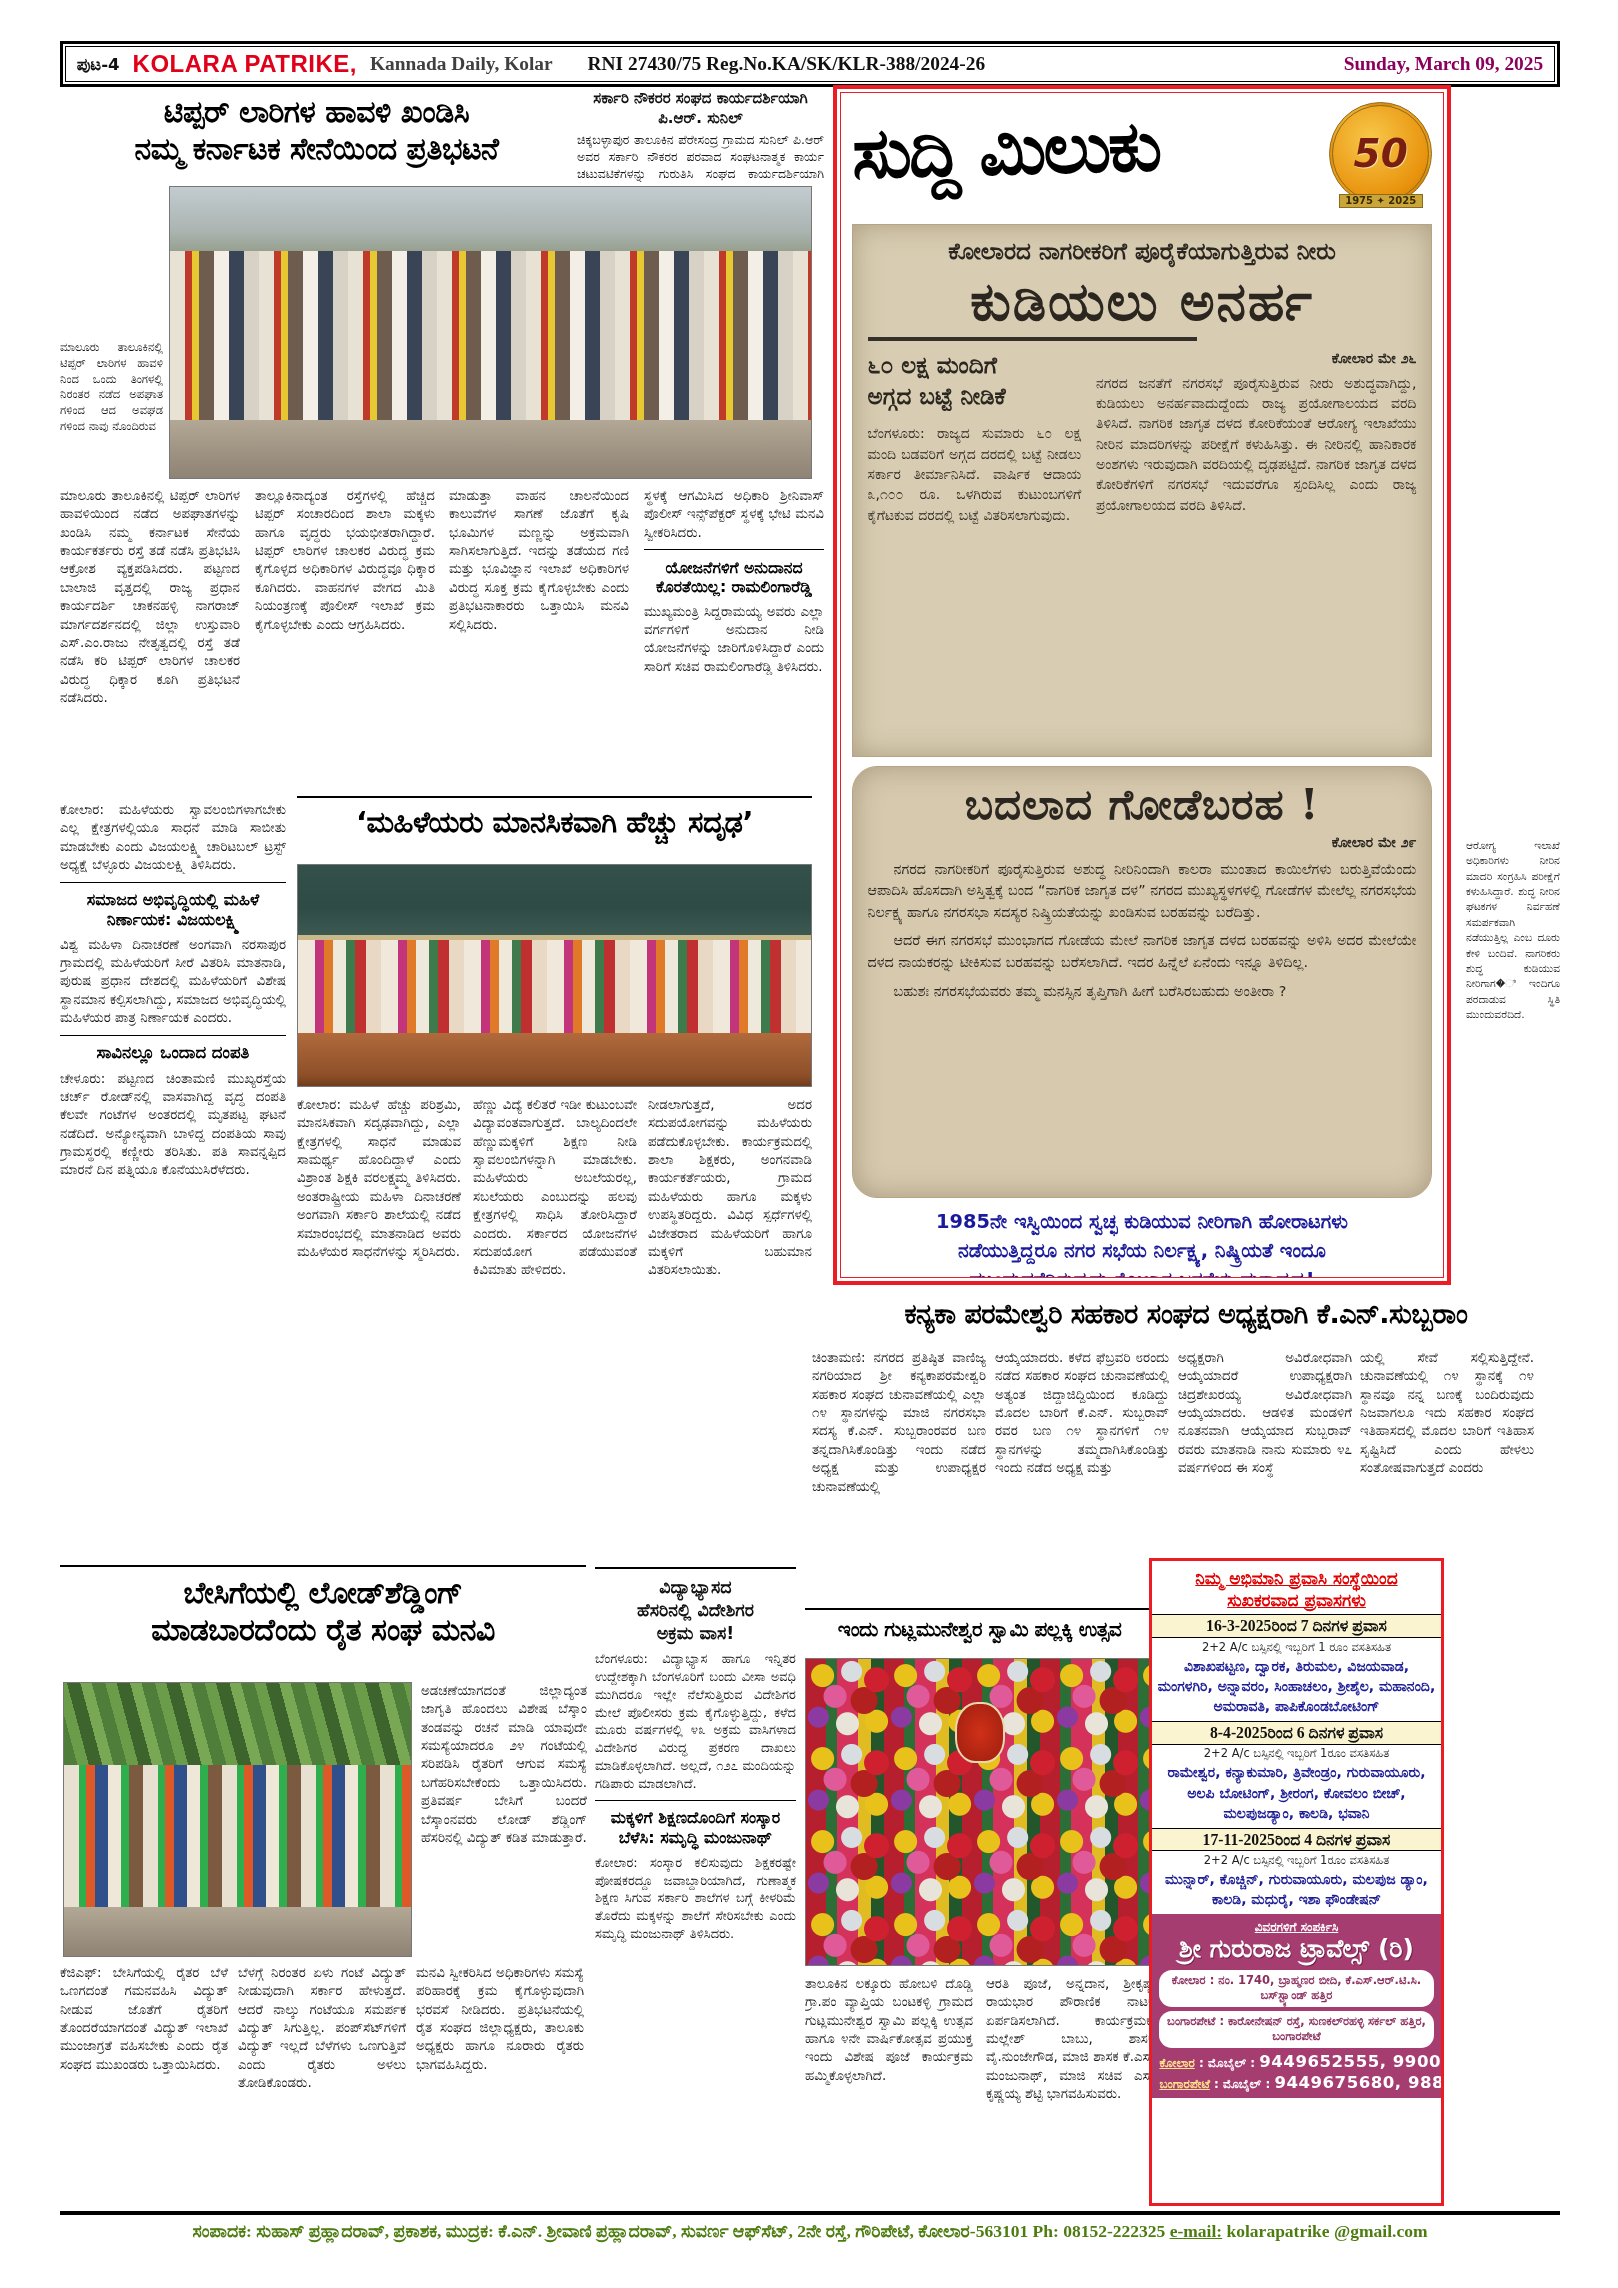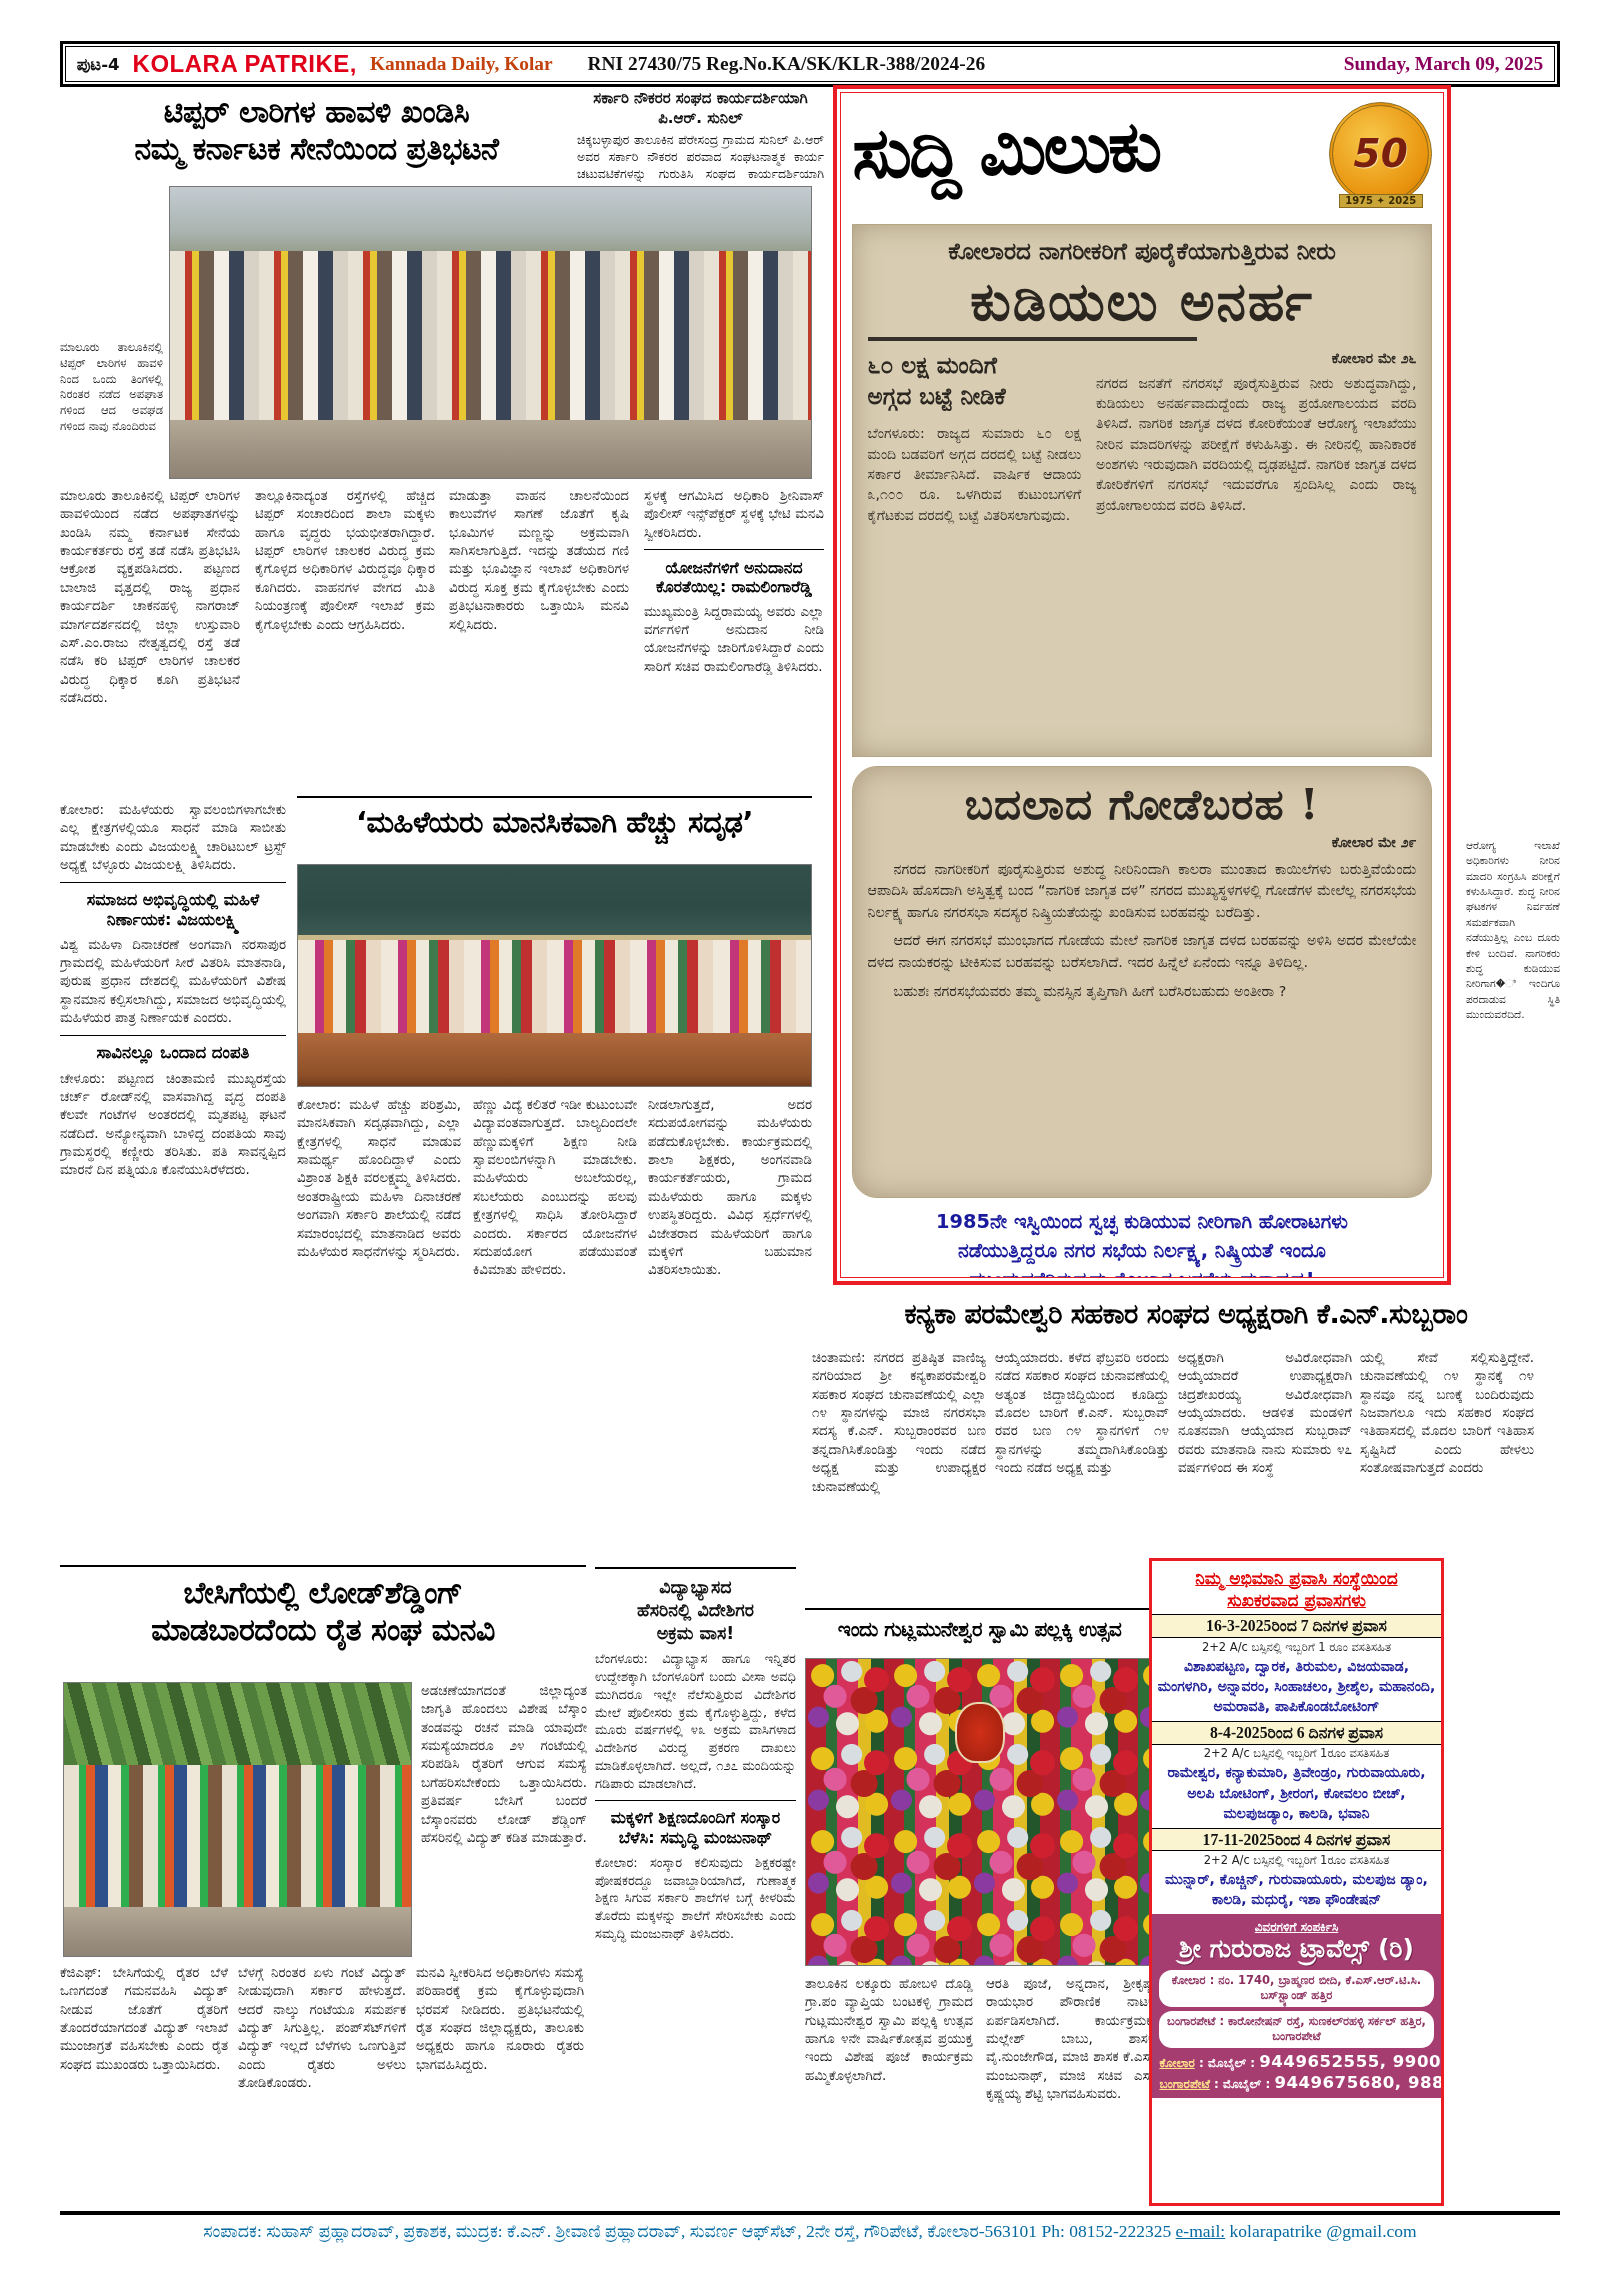--- a/index.html
+++ b/index.html
@@ -4,21 +4,21 @@
 <style>
   * { margin:0; padding:0; box-sizing:border-box; }
   body { background:#e9e9e9; font-family:"DejaVu Sans",sans-serif; }
   .page { position:relative; width:1619px; height:2289px; background:#fff; margin:0 auto; overflow:hidden; color:#111; }
 
   
   .header-bar { position:absolute; left:60px; top:41px; width:1500px; height:46px; border:3.7px solid #000; padding:1.8px; background:#fff; }
   .header-inner { height:100%; border:1.4px solid #000; display:flex; align-items:center; padding:0 11px; gap:13px; white-space:nowrap; overflow:hidden; }
   .hp-page { font-size:16.6px; font-weight:bold; }
   .hp-brand { font-size:24px; font-weight:900; color:#e1001a; letter-spacing:0.5px; font-family:"Liberation Sans",sans-serif; }
-  .hp-tag { font-size:19.4px; font-weight:bold; color:#c2410c; font-family:"Liberation Serif",serif; }
+  .hp-tag { font-size:19.4px; font-weight:bold; color:#404040; font-family:"Liberation Serif",serif; }
   .hp-rni { font-size:19.4px; font-weight:bold; font-family:"Liberation Serif",serif; margin-left:22px; }
   .hp-date { font-size:19.4px; font-weight:bold; color:#8b005d; margin-left:auto; font-family:"Liberation Serif",serif; }
 
   
   .abs { position:absolute; }
   .headline { font-weight:800; color:#000; text-align:center; line-height:1.22; letter-spacing:-0.5px; }
   .col { font-size:13.4px; line-height:1.37; text-align:justify; overflow:hidden; color:#141414; }
   .subhead { font-weight:800; text-align:center; color:#000; line-height:1.25; border-top:1.8px solid #000; padding-top:7.4px; margin-top:7.4px; }
   .rule-h { position:absolute; background:#000; height:2.3px; }
   .photo { position:absolute; border:0.9px solid #777; overflow:hidden; }
@@ -77,21 +77,21 @@
   .tr-contact { background:#a63d71; color:#fff; text-align:center; padding:5.5px 7.4px; }
   .tr-c-label { font-size:12px; text-decoration:underline; font-weight:bold; }
   .tr-c-name { font-size:25px; font-weight:900; line-height:1.15; margin:1.8px 0 5.5px; text-shadow:0.9px 0.9px 0 #6d1f47; }
   .tr-pill { background:#fff; color:#8c2f5e; border-radius:13px; font-size:11.5px; font-weight:bold; padding:3.7px 7.4px; margin:3.7px 0; line-height:1.3; }
   .tr-phone { font-size:12px; font-weight:bold; margin-top:2.8px; white-space:nowrap; }
   .tr-phone .lbl { color:#ffe38a; text-decoration:underline; }
   .tr-phone .num { font-size:16.6px; letter-spacing:0.5px; }
 
   
   .footer-rule { position:absolute; left:60px; top:2211px; width:1500px; height:3.7px; background:#000; }
-  .footer { position:absolute; left:60px; top:2221px; width:1500px; text-align:center; font-size:17.5px; font-weight:normal; font-family:"Liberation Serif",serif; color:#0369a1; }
+  .footer { position:absolute; left:60px; top:2221px; width:1500px; text-align:center; font-size:17.5px; font-weight:bold; font-family:"Liberation Serif",serif; color:#4d7c0f; }
   .footer .em { text-decoration:underline; }
 
   .right-rail { position:absolute; left:1466px; top:838px; width:94px; height:449px; font-size:10.6px; line-height:1.45; text-align:justify; color:#222; overflow:hidden; }
 </style>
 </head>
 <body>
 
 <div class="page">
 
   <div class="header-bar">

